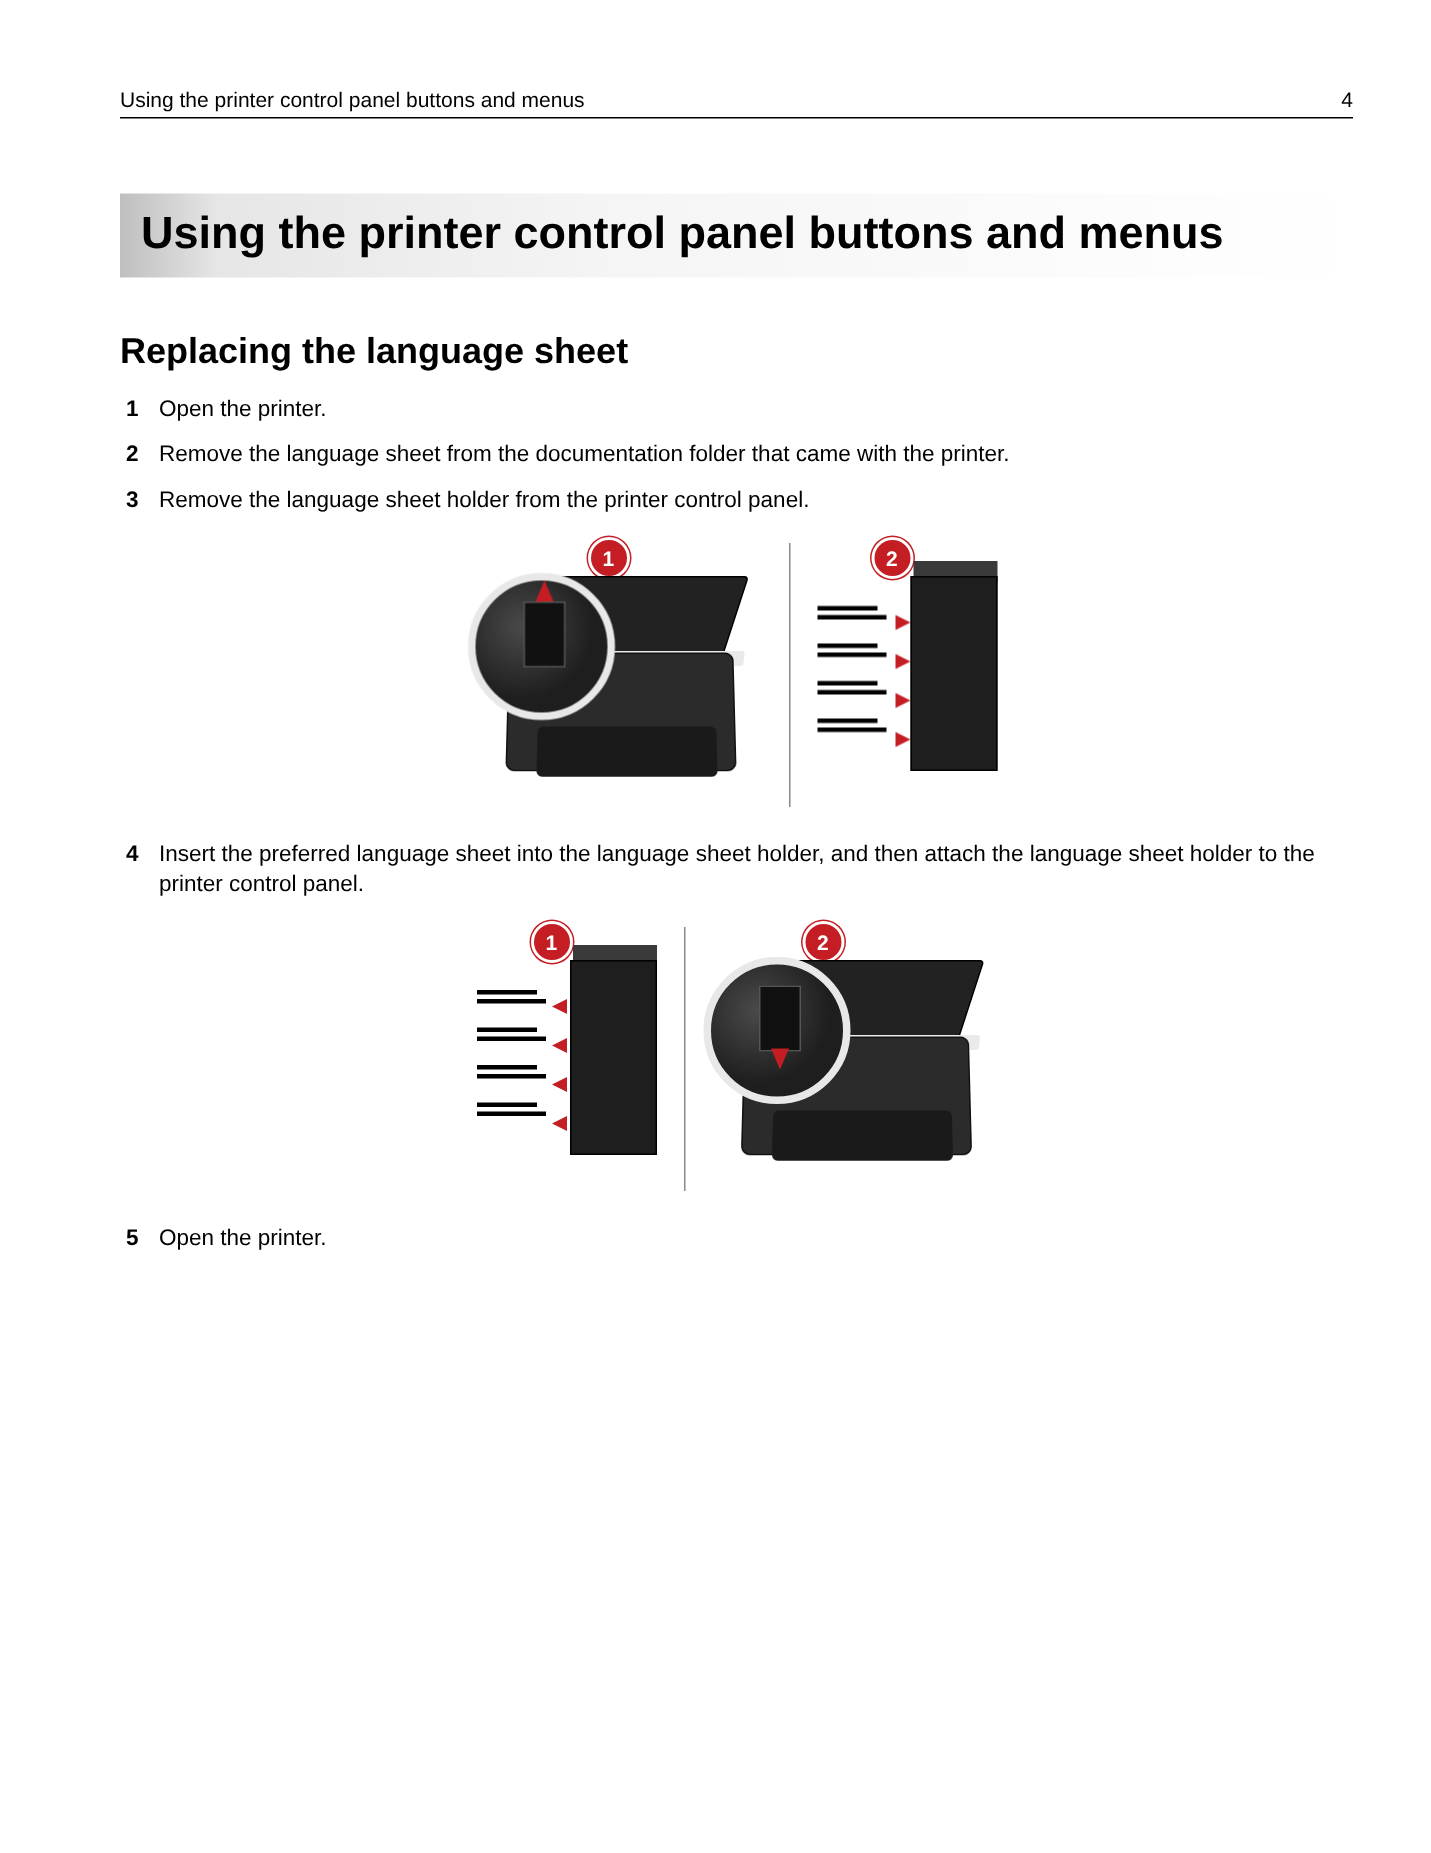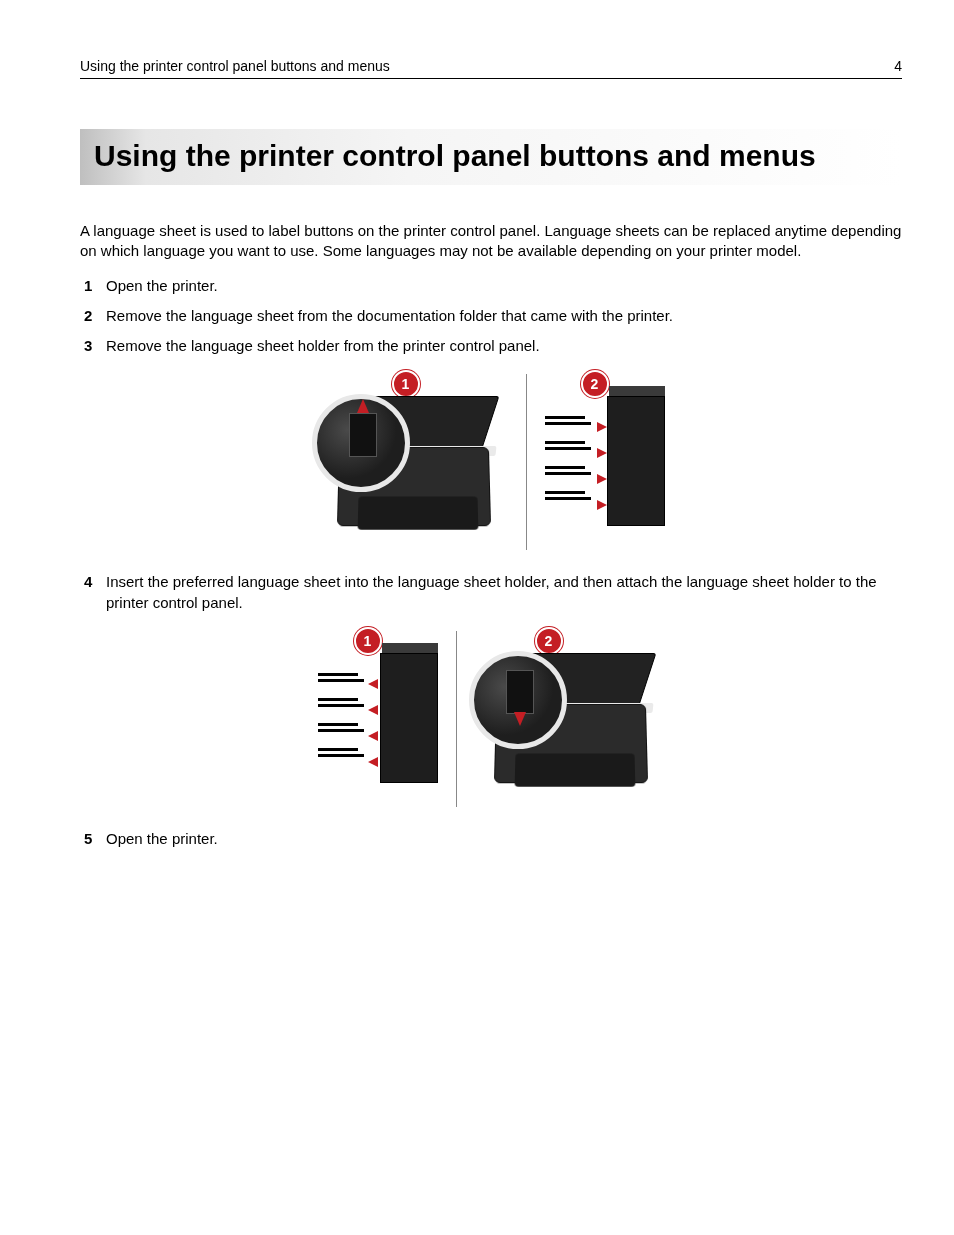--- a/index.html
+++ b/index.html
@@ -218,22 +218,22 @@
 
 <div class="page">
 
   <div class="running-header">
     <span>Using the printer control panel buttons and menus</span>
     <span>4</span>
   </div>
 
   <h1 class="chapter-title">Using the printer control panel buttons and menus</h1>
 
-
-  <p class="body">A language sheet is used to label buttons on the printer control panel. Language sheets can be replaced anytime depending on which language you want to use. Some languages may not be available depending on your printer model.</p>
+  <h2 class="section-title">Replacing the language sheet</h2>
+
 
 
   <ol class="steps">
     <li>Open the printer.</li>
     <li>Remove the language sheet from the documentation folder that came with the printer.</li>
     <li>Remove the language sheet holder from the printer control panel.</li>
   </ol>
 
   <div class="figure-row">
     <div class="figure-col">

